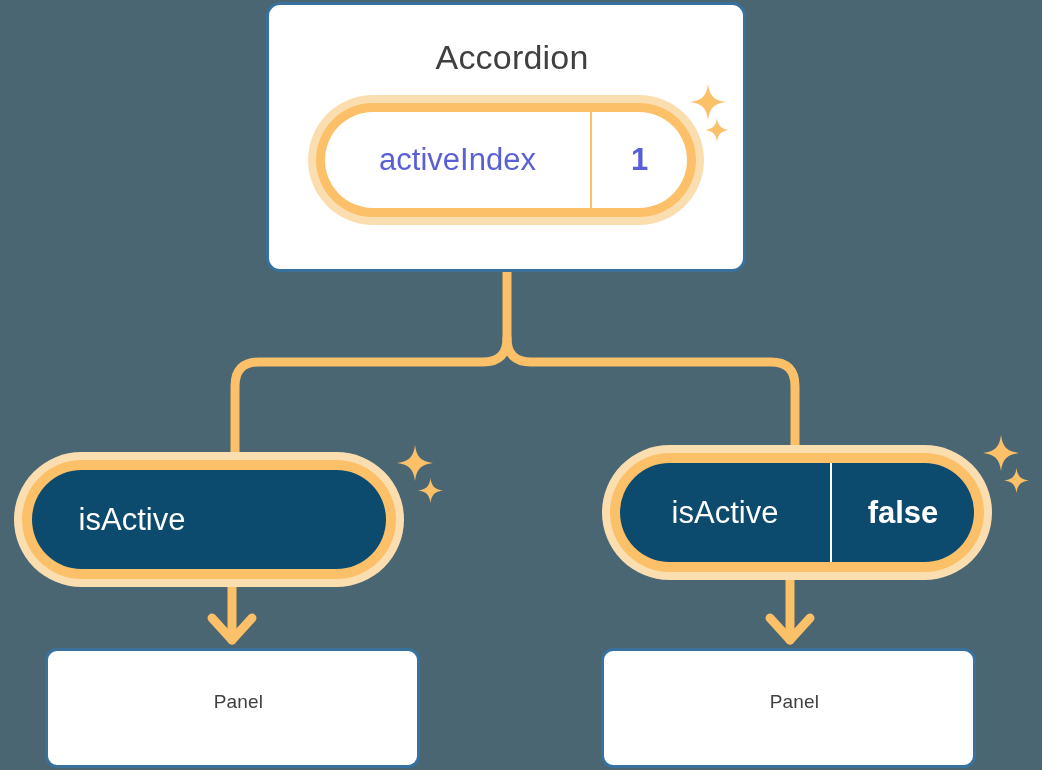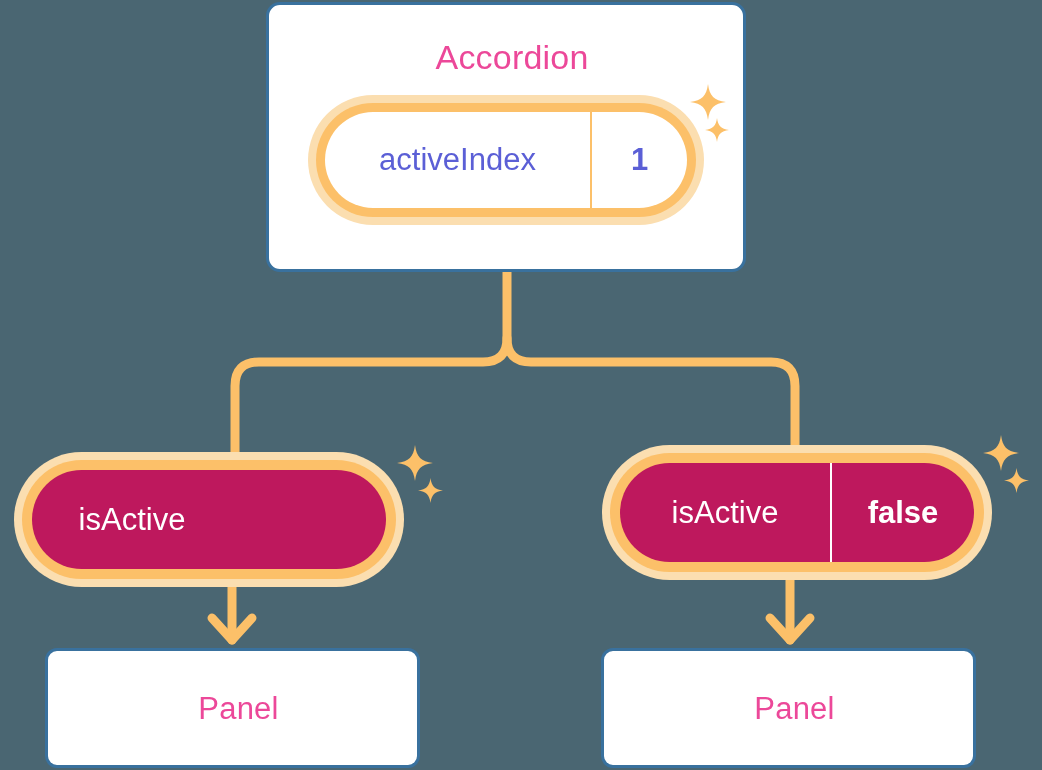--- a/index.html
+++ b/index.html
@@ -20,34 +20,34 @@
     position:absolute;
     background:#ffffff;
     border:3px solid #39719e;
     border-radius:14px;
     box-sizing:border-box;
     z-index:3;
   }
   .card-title{
     position:absolute;left:0;right:0;
     text-align:center;
-    color:#ec4899;
+    color:#404040;
     letter-spacing:.2px;
     padding-left:12px;
   }
 
   
   #accordion-card{left:266px;top:2px;width:480px;height:270px;}
   #accordion-card .card-title{top:33px;font-size:34px;}
 
   
   .panel-card{width:375px;height:120px;border-radius:12px;}
   #panel-left{left:45px;top:648px;}
   #panel-right{left:601px;top:648px;}
-  .panel-card .card-title{top:40px;font-size:31px;}
+  .panel-card .card-title{top:40px;font-size:19px;}
 
   
   .pill{
     position:absolute;
     display:flex;
     align-items:stretch;
     box-sizing:border-box;
     border-radius:999px;
     z-index:4;
   }
@@ -83,21 +83,21 @@
   
   #pill-active-index{left:308px;top:95px;width:396px;height:130px;}
   #pill-active-index .glow{left:0;top:0;width:396px;height:130px;}
   #pill-active-index .ring{left:8px;top:8px;width:380px;height:114px;}
   #pill-active-index .body{left:17px;top:17px;width:362px;height:96px;background:#ffffff;}
   #pill-active-index .half.key{width:265px;font-size:31px;color:#5b5fd6;}
   #pill-active-index .half.val{width:97px;font-size:31px;color:#5b5fd6;
       border-left:2px solid #fcc069;}
 
   
-  .pill-purple .body{background:#be185d;}
+  .pill-purple .body{background:#0c4a6e;}
   .pill-purple .half.key{color:#ffffff;}
   .pill-purple .half.val{color:#ffffff;border-left:2px solid #ffffff;}
 
   #pill-is-active-false{left:14px;top:452px;width:390px;height:135px;}
   #pill-is-active-false .glow{left:0;top:0;width:390px;height:135px;}
   #pill-is-active-false .ring{left:8px;top:8px;width:374px;height:119px;}
   #pill-is-active-false .body{left:18px;top:18px;width:354px;height:99px;}
   #pill-is-active-false .half.key{width:200px;font-size:31px;}
   #pill-is-active-false .half.val{width:154px;font-size:31px;}
 

